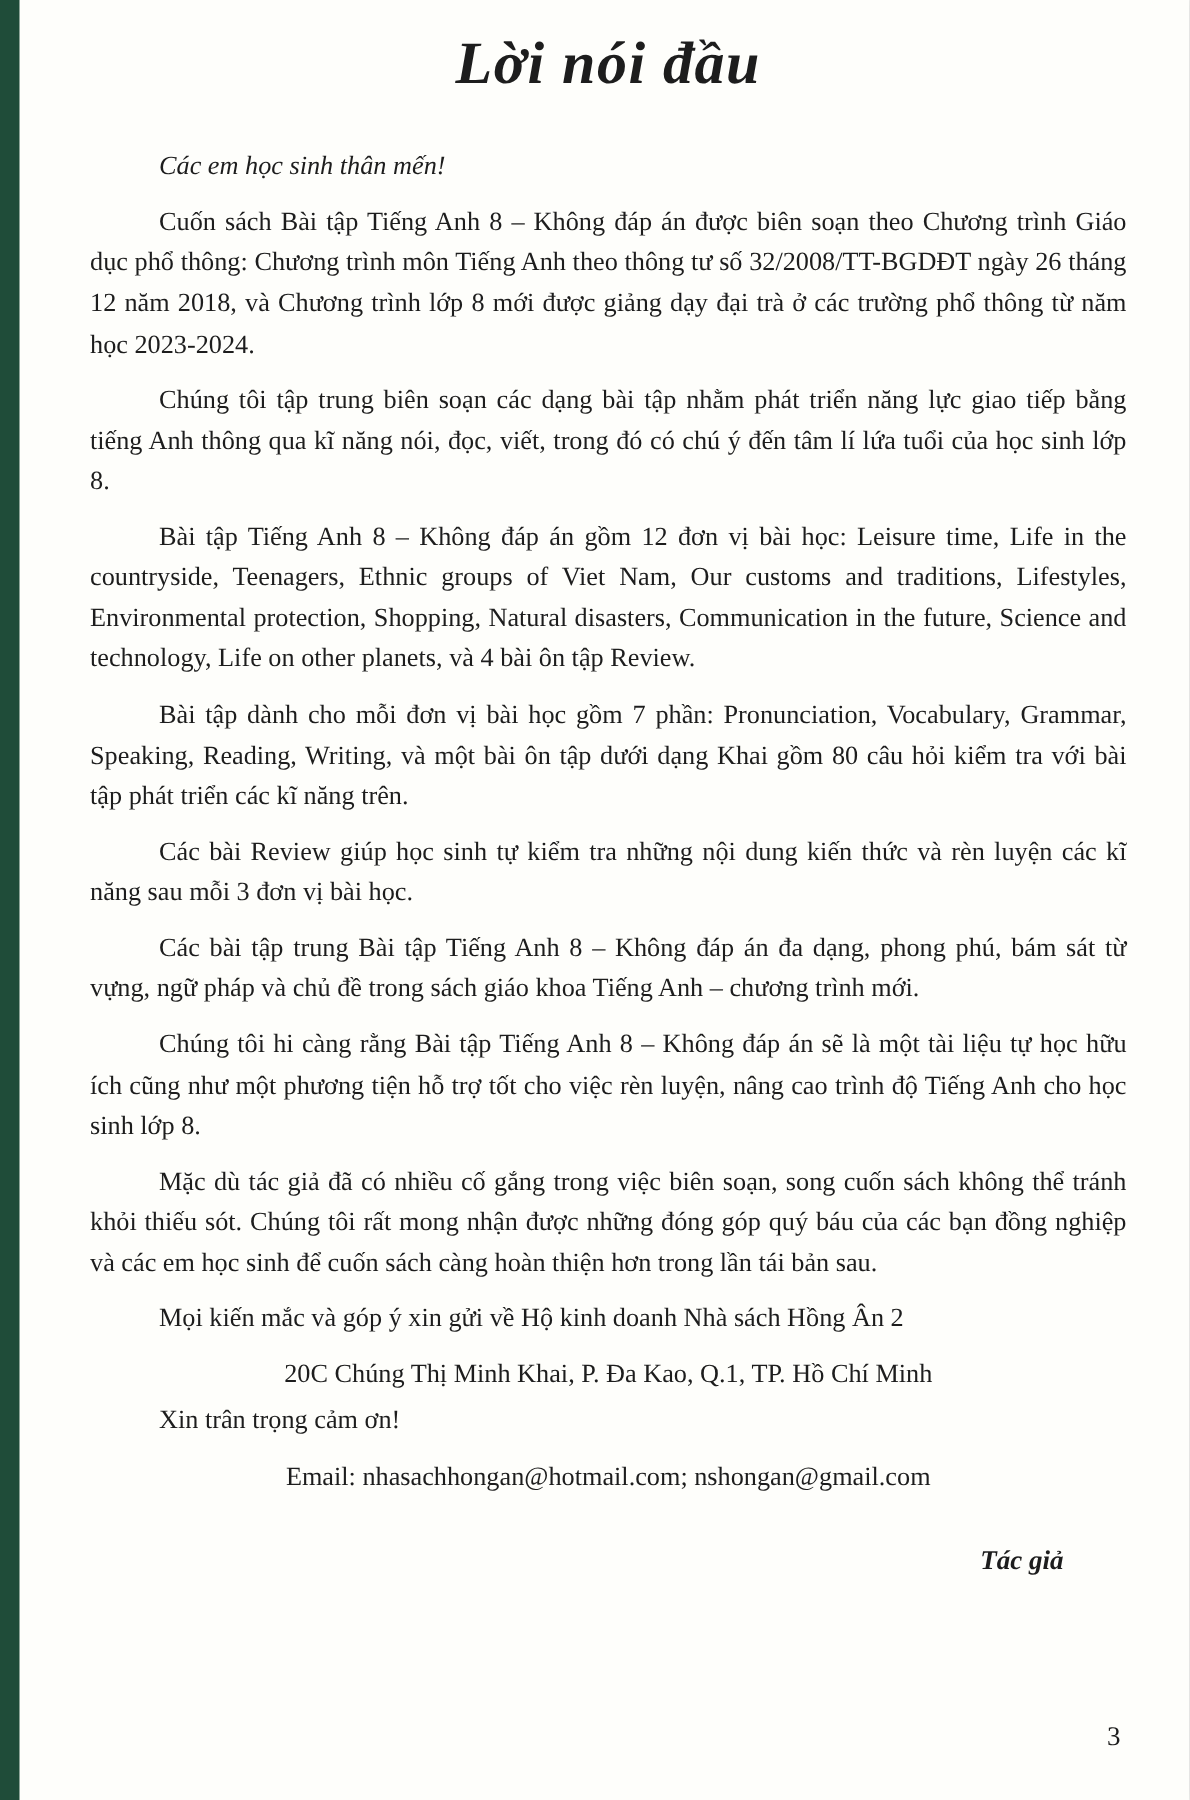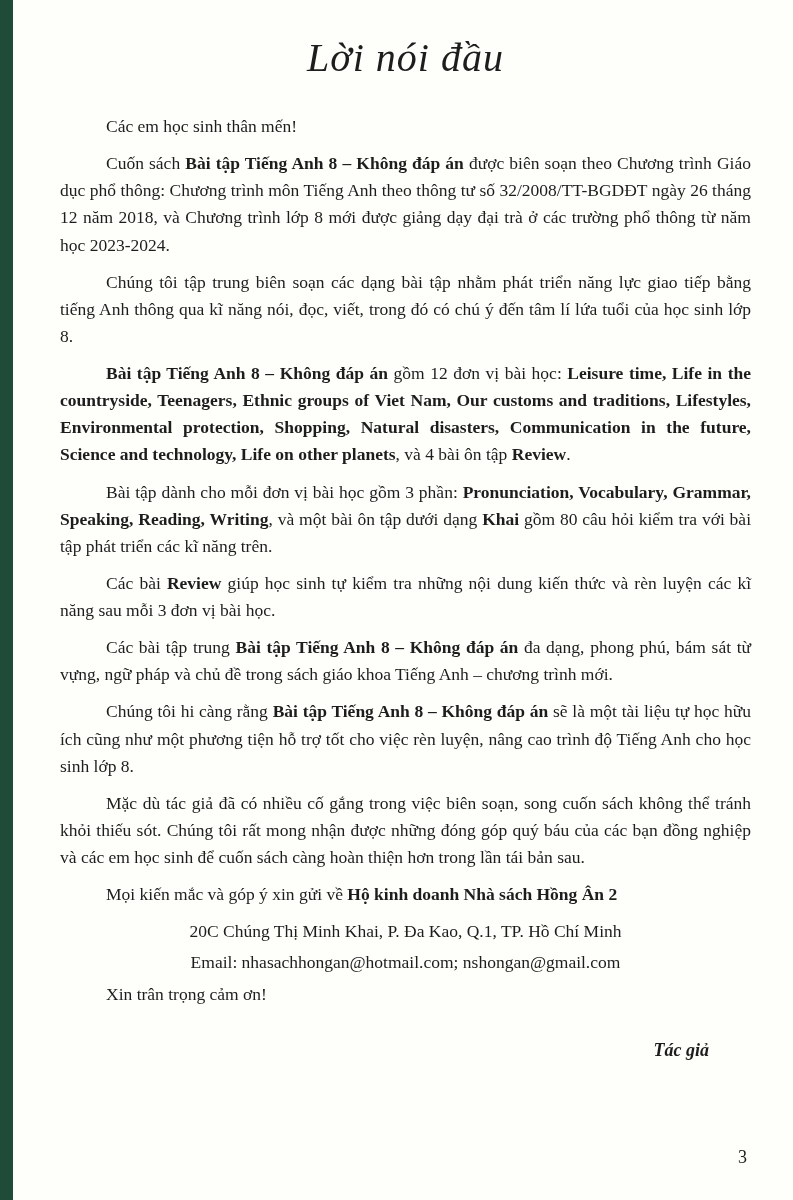--- a/index.html
+++ b/index.html
@@ -21,36 +21,36 @@
   }
   .content {
     position: absolute;
     left: 60px;
     right: 42px;
     top: 18px;
   }
   h1.doc-title {
     text-align: center;
     font-size: 40px;
-    font-weight: normal;
+    font-weight: bold;
     font-style: italic;
-    margin: 16px 0 32px 0;
+    margin: 0 0 32px 0;
     letter-spacing: 1px;
   }
   .para {
     font-size: 17.5px;
     line-height: 1.55;
     text-align: justify;
     text-indent: 46px;
     margin: 0 0 10px 0;
   }
   .para.center { text-align: center; text-indent: 0; margin-bottom: 4px; }
   .para.left { text-align: left; }
-  .b { font-weight: bold; }
-  .i { }
+  .b { font-weight: normal; }
+  .i { font-style: italic; }
   .author-sign {
     text-align: right;
     font-weight: bold;
     font-style: italic;
     font-size: 18px;
     padding-right: 42px;
     margin-top: 32px;
   }
   .page-number {
     position: absolute;
@@ -64,26 +64,26 @@
 
 <div class="page" style="background: rgb(254, 254, 251);">
   <div class="edge-strip" style="background: rgb(31, 76, 57);"></div>
   <div class="content">
     <h1 class="doc-title">Lời nói đầu</h1>
     <div>
         <p class="para left"><span class="i">Các em học sinh thân mến!</span></p>
         <p class="para"><span>Cuốn sách </span><span class="b">Bài tập Tiếng Anh 8 – Không đáp án</span><span> được biên soạn theo Chương trình Giáo dục phổ thông: Chương trình môn Tiếng Anh theo thông tư số 32/2008/TT-BGDĐT ngày 26 tháng 12 năm 2018, và Chương trình lớp 8 mới được giảng dạy đại trà ở các trường phổ thông từ năm học 2023-2024.</span></p>
         <p class="para"><span>Chúng tôi tập trung biên soạn các dạng bài tập nhằm phát triển năng lực giao tiếp bằng tiếng Anh thông qua kĩ năng nói, đọc, viết, trong đó có chú ý đến tâm lí lứa tuổi của học sinh lớp 8.</span></p>
         <p class="para"><span class="b">Bài tập Tiếng Anh 8 – Không đáp án</span><span> gồm 12 đơn vị bài học: </span><span class="b">Leisure time, Life in the countryside, Teenagers, Ethnic groups of Viet Nam, Our customs and traditions, Lifestyles, Environmental protection, Shopping, Natural disasters, Communication in the future, Science and technology, Life on other planets</span><span>, và 4 bài ôn tập </span><span class="b">Review</span><span>.</span></p>
-        <p class="para"><span>Bài tập dành cho mỗi đơn vị bài học gồm 3 phần: </span><span class="b">Pronunciation, Vocabulary, Grammar, Speaking, Reading, Writing</span><span>, và một bài ôn tập dưới dạng </span><span class="b">Khai</span><span> gồm 80 câu hỏi kiểm tra với bài tập phát triển các kĩ năng trên.</span></p>
+        <p class="para"><span>Bài tập dành cho mỗi đơn vị bài học gồm 7 phần: </span><span class="b">Pronunciation, Vocabulary, Grammar, Speaking, Reading, Writing</span><span>, và một bài ôn tập dưới dạng </span><span class="b">Khai</span><span> gồm 80 câu hỏi kiểm tra với bài tập phát triển các kĩ năng trên.</span></p>
         <p class="para"><span>Các bài </span><span class="b">Review</span><span> giúp học sinh tự kiểm tra những nội dung kiến thức và rèn luyện các kĩ năng sau mỗi 3 đơn vị bài học.</span></p>
         <p class="para"><span>Các bài tập trung </span><span class="b">Bài tập Tiếng Anh 8 – Không đáp án</span><span> đa dạng, phong phú, bám sát từ vựng, ngữ pháp và chủ đề trong sách giáo khoa Tiếng Anh – chương trình mới.</span></p>
         <p class="para"><span>Chúng tôi hi càng rằng </span><span class="b">Bài tập Tiếng Anh 8 – Không đáp án</span><span> sẽ là một tài liệu tự học hữu ích cũng như một phương tiện hỗ trợ tốt cho việc rèn luyện, nâng cao trình độ Tiếng Anh cho học sinh lớp 8.</span></p>
         <p class="para"><span>Mặc dù tác giả đã có nhiều cố gắng trong việc biên soạn, song cuốn sách không thể tránh khỏi thiếu sót. Chúng tôi rất mong nhận được những đóng góp quý báu của các bạn đồng nghiệp và các em học sinh để cuốn sách càng hoàn thiện hơn trong lần tái bản sau.</span></p>
         <p class="para left"><span>Mọi kiến mắc và góp ý xin gửi về </span><span class="b">Hộ kinh doanh Nhà sách Hồng Ân 2</span></p>
         <p class="para center" style="text-indent: 0px;"><span>20C Chúng Thị Minh Khai, P. Đa Kao, Q.1, TP. Hồ Chí Minh</span></p>
+        <p class="para left"><span>Xin trân trọng cảm ơn!</span></p>
         <p class="para center" style="text-indent: 0px;"><span>Email: nhasachhongan@hotmail.com; nshongan@gmail.com</span></p>
-        <p class="para left"><span>Xin trân trọng cảm ơn!</span></p>
       </div>
     <div class="author-sign">Tác giả</div>
   </div>
   <div class="page-number">3</div>
 </div>
 
 </body></html>

